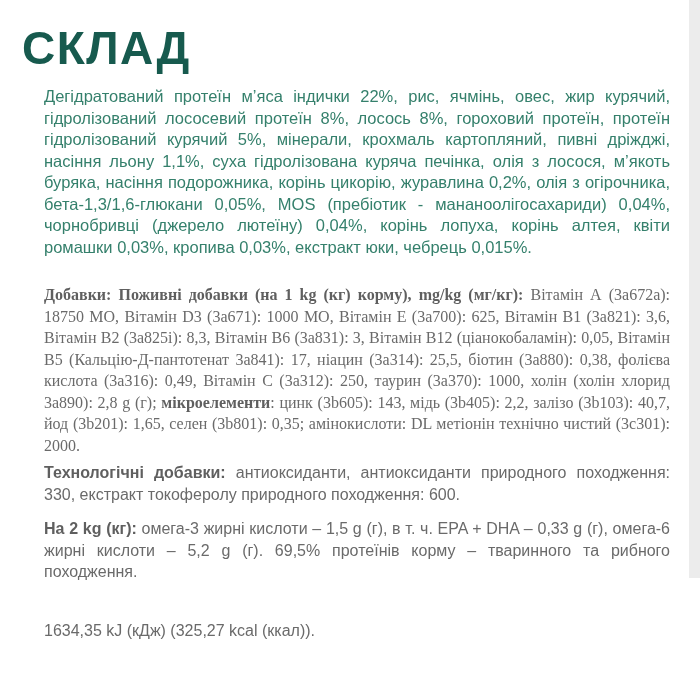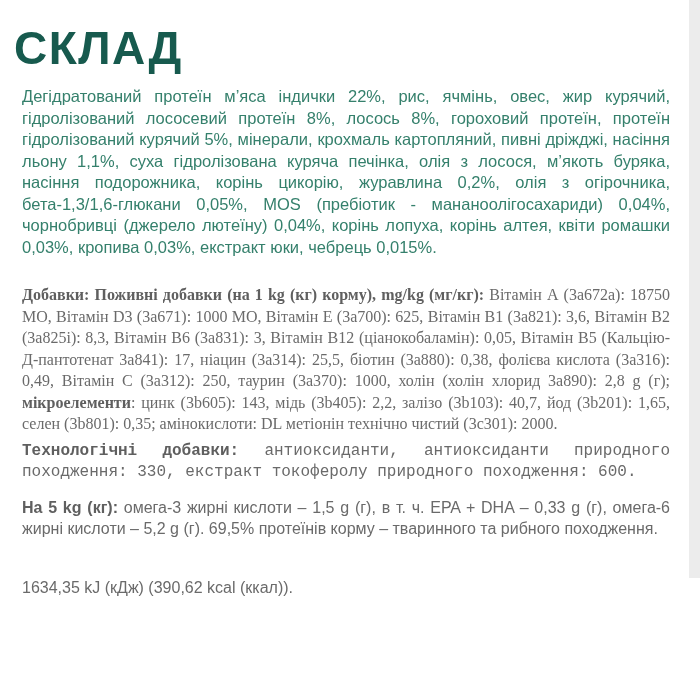--- a/index.html
+++ b/index.html
@@ -10,48 +10,48 @@
   body {
     width: 700px;
     height: 700px;
     overflow: hidden;
     position: relative;
     font-family: "Liberation Sans", "DejaVu Sans", sans-serif;
   }
   .page {
     box-sizing: border-box;
     width: 700px;
-    padding: 24px 30px 0 22px;
+    padding: 24px 30px 0 30px;
   }
   h1.title {
     margin: 0 0 0 -8px;
     font-size: 46px;
     line-height: 1.05;
     font-weight: bold;
     letter-spacing: 1.5px;
     color: var(--title-color, #175a4e);
   }
   p.para {
-    margin: 12px 0 0 0;
+    margin: 12px 0 0 14px;
     text-align: justify;
     font-size: 16px;
     line-height: 21.5px;
     color: var(--body-color, #6a6a6a);
   }
   p.ingredients {
     margin-top: 14px;
     font-size: 16.5px;
     color: var(--ingredients-color, #35806c);
   }
   p.para strong {
     font-weight: bold;
     color: var(--lead-color, #5f5f5f);
   }
   p.additives { margin-top: 26px; font-family: Liberation Serif, serif; }
-  p.technological { margin-top: 6px; font-family: Liberation Mono, monospace; }
+  p.technological { margin-top: 6px; }
   p.nutrients { margin-top: 13px; }
   p.per-kg { margin-top: 13px; }
   p.energy { margin-top: 13px; line-height: 23px; }
   .edge-strip {
     position: absolute;
     top: 0;
     right: 0;
     width: 11px;
     height: 578px;
     background: var(--edge-strip-color, #ececec);
@@ -69,23 +69,23 @@
   <p class="para additives">
     <strong>Добавки: Поживні добавки (на 1 kg (кг) корму), mg/kg (мг/кг):</strong><span> Вітамін А (3a672a): 18750 МО, Вітамін D3 (3a671): 1000 МО, Вітамін Е (3a700): 625, Вітамін В1 (3a821): 3,6, Вітамін В2 (3a825i): 8,3, Вітамін В6 (3a831): 3, Вітамін В12 (ціанокобаламін): 0,05, Вітамін В5 (Кальцію-Д-пантотенат 3a841): 17, ніацин (3a314): 25,5, біотин (3a880): 0,38, фолієва кислота (3a316): 0,49, Вітамін С (3a312): 250, таурин (3a370): 1000, холін (холін хлорид 3a890): 2,8 g (г); </span><strong>мікроелементи</strong><span>: цинк (3b605): 143, мідь (3b405): 2,2, залізо (3b103): 40,7, йод (3b201): 1,65, селен (3b801): 0,35; амінокислоти: DL метіонін технічно чистий (3c301): 2000.</span>
   </p>
 
   <p class="para technological">
     <strong>Технологічні добавки:</strong><span> антиоксиданти, антиоксиданти природного походження: 330, екстракт токоферолу природного походження: 600.</span>
   </p>
 
 
   <p class="para per-kg">
-    <strong>На 5 kg (кг):</strong><span> омега-3 жирні кислоти – 1,5 g (г), в т. ч. EPA + DHA – 0,33 g (г), омега-6 жирні кислоти – 5,2 g (г). 69,5% протеїнів корму – тваринного та рибного походження.</span>
+    <strong>На 2 kg (кг):</strong><span> омега-3 жирні кислоти – 1,5 g (г), в т. ч. EPA + DHA – 0,33 g (г), омега-6 жирні кислоти – 5,2 g (г). 69,5% протеїнів корму – тваринного та рибного походження.</span>
   </p>
 
   <p class="para energy">
     <br>
-    <span>1634,35 kJ (кДж) (390,62 kcal (ккал)).</span>
+    <span>1634,35 kJ (кДж) (325,27 kcal (ккал)).</span>
   </p>
 
 </div>
 
 <div class="edge-strip"></div>
 
 </body></html>

